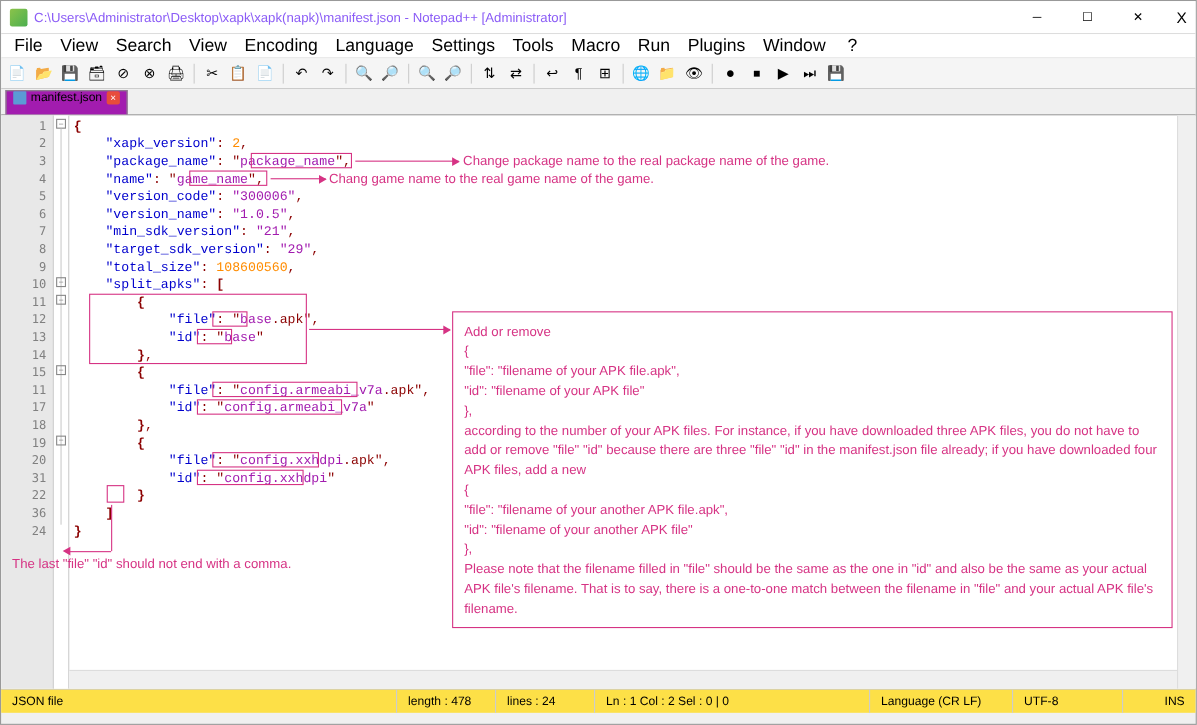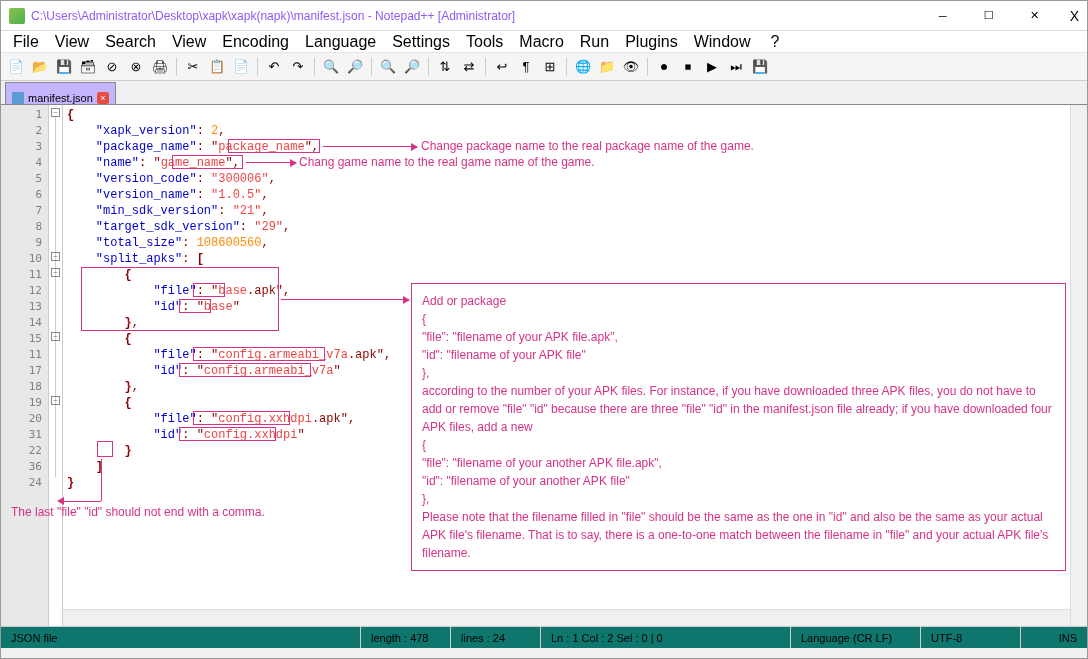--- a/index.html
+++ b/index.html
@@ -10,42 +10,42 @@
 .winbtns { display:flex; gap:0; }
 .winbtn { width:46px; height:30px; display:flex; align-items:center; justify-content:center; cursor:pointer; font-size:11px; }
 .close-x { font-size:14px; margin-left:12px; cursor:pointer; }
 .menubar { height:22px; background:#fff; display:flex; align-items:center; padding:0 4px; gap:0; border-bottom:1px solid #e5e5e5; }
 .menuitem { padding:3px 8px; cursor:pointer; font-size:16px; }
 .help-q { margin-left:4px; }
 .toolbar { height:28px; background:#f5f5f5; display:flex; align-items:center; padding:0 4px; gap:2px; border-bottom:1px solid #ccc; }
 .tbtn { width:22px; height:22px; display:flex; align-items:center; justify-content:center; cursor:pointer; border:1px solid transparent; border-radius:2px; font-size:13px; }
 .tsep { width:1px; height:18px; background:#ccc; margin:0 3px; }
 .tabbar { height:24px; background:#f0f0f0; display:flex; align-items:flex-end; padding-left:4px; border-bottom:1px solid #888; }
-.tab { height:22px; background:#c4b5fd; border:1px solid #888; border-bottom:none; display:flex; align-items:flex-end; padding:0 6px; gap:4px; cursor:pointer; font-size:11px; }
+.tab { height:22px; background:#a21caf; border:1px solid #888; border-bottom:none; display:flex; align-items:flex-start; padding:0 6px; gap:4px; cursor:pointer; font-size:11px; }
 .tab-icon { width:12px; height:12px; background:#5b9bd5; border-radius:1px; }
 .tab-close { width:12px; height:12px; background:#e74c3c; border-radius:2px; color:#fff; font-size:9px; display:flex; align-items:center; justify-content:center; cursor:pointer; }
 .editor { position:relative; height:521px; background:#fff; display:flex; }
 .gutter { width:48px; background:#e8e8e8; border-right:1px solid #ccc; padding-top:2px; }
 .lnum { height:16px; text-align:right; padding-right:6px; color:#808080; font-family:Consolas,monospace; font-size:11px; line-height:16px; }
 .fold { width:14px; background:#fff; border-right:1px solid #ccc; padding-top:2px; position:relative; }
 .fold-box { width:9px; height:9px; border:1px solid #888; position:absolute; left:2px; font-size:8px; text-align:center; line-height:7px; color:#888; cursor:pointer; }
 .fold-line { position:absolute; left:6px; width:1px; background:#ccc; }
 .code { flex:1; padding:2px 0 0 4px; font-family:Consolas,"Courier New",monospace; font-size:12px; position:relative; }
 .codeline { height:16px; line-height:16px; white-space:pre; }
 .b { color:#8b0000; font-weight:bold; }
 .k { color:#0000cd; }
-.s { color:#ef4444; }
+.s { color:#a21caf; }
 .n { color:#ff8c00; }
 .p { color:#8b0000; }
 .hlbox { border:1px solid #d63384; position:absolute; pointer-events:none; }
 .annot { position:absolute; color:#d63384; font-size:12px; font-family:"Segoe UI",Tahoma,sans-serif; }
 .arrow { position:absolute; height:1px; background:#d63384; }
 .arrow::after { content:''; position:absolute; right:-1px; top:-3px; border-left:7px solid #d63384; border-top:4px solid transparent; border-bottom:4px solid transparent; }
 .annotbox { position:absolute; border:1px solid #d63384; padding:8px 10px; color:#d63384; font-size:12px; line-height:18px; font-family:"Segoe UI",Tahoma,sans-serif; background:transparent; }
-.statusbar { height:22px; background:#0f766e; border-top:1px solid #ccc; display:flex; align-items:center; font-size:11px; }
+.statusbar { height:22px; background:#fde047; border-top:1px solid #ccc; display:flex; align-items:center; font-size:11px; }
 .scell { padding:0 10px; border-right:1px solid #ccc; height:100%; display:flex; align-items:center; }
 .scrollbar-v { position:absolute; right:0; top:0; width:17px; height:100%; background:#f0f0f0; border-left:1px solid #ddd; }
 .scrollbar-h { position:absolute; left:62px; bottom:0; right:17px; height:17px; background:#f0f0f0; border-top:1px solid #ddd; }
 </style>
 </head>
 <body>
 
 <div class="titlebar">
   <div class="titlebar-icon"></div>
   <div class="titlebar-text">C:\Users\Administrator\Desktop\xapk\xapk(napk)\manifest.json - Notepad++ [Administrator]</div>
@@ -199,21 +199,21 @@
   <div class="arrow" style="left:280px; top:194px; width:128px"></div>
   <div style="position:absolute; left:100px; top:354px; width:1px; height:42px; background:#d63384"></div>
   <div style="position:absolute; left:62px; top:396px; width:38px; height:1px; background:#d63384"></div>
   <div style="position:absolute; left:56px; top:392px; border-right:7px solid #d63384; border-top:4px solid transparent; border-bottom:4px solid transparent"></div>
 
   <div class="annot" style="left:420px; top:34px">Change package name to the real package name of the game.</div>
   <div class="annot" style="left:298px; top:50px">Chang game name to the real game name of the game.</div>
   <div class="annot" style="left:10px; top:400px">The last "file" "id" should not end with a comma.</div>
 
   <div class="annotbox" style="left:410px; top:178px; width:655px">
-    <div>Add or package</div>
+    <div>Add or remove</div>
     <div>    {</div>
     <div>        "file": "filename of your APK file.apk",</div>
     <div>        "id": "filename of your APK file"</div>
     <div>    },</div>
     <div>according to the number of your APK files. For instance, if you have downloaded three APK files, you do not have to add or remove "file" "id" because there are three "file" "id" in the manifest.json file already; if you have downloaded four APK files, add a new</div>
     <div>    {</div>
     <div>        "file": "filename of your another APK file.apk",</div>
     <div>        "id": "filename of your another APK file"</div>
     <div>    },</div>
     <div>Please note that the filename filled in "file" should be the same as the one in "id" and also be the same as your actual APK file's filename. That is to say, there is a one-to-one match between the filename in "file" and your actual APK file's filename.</div>

